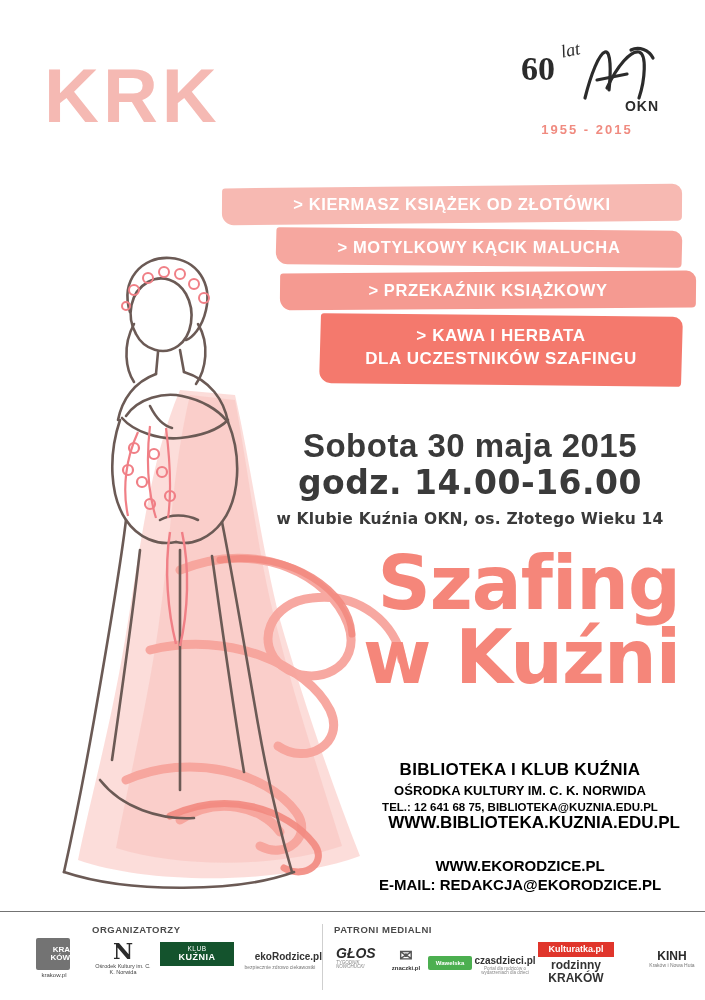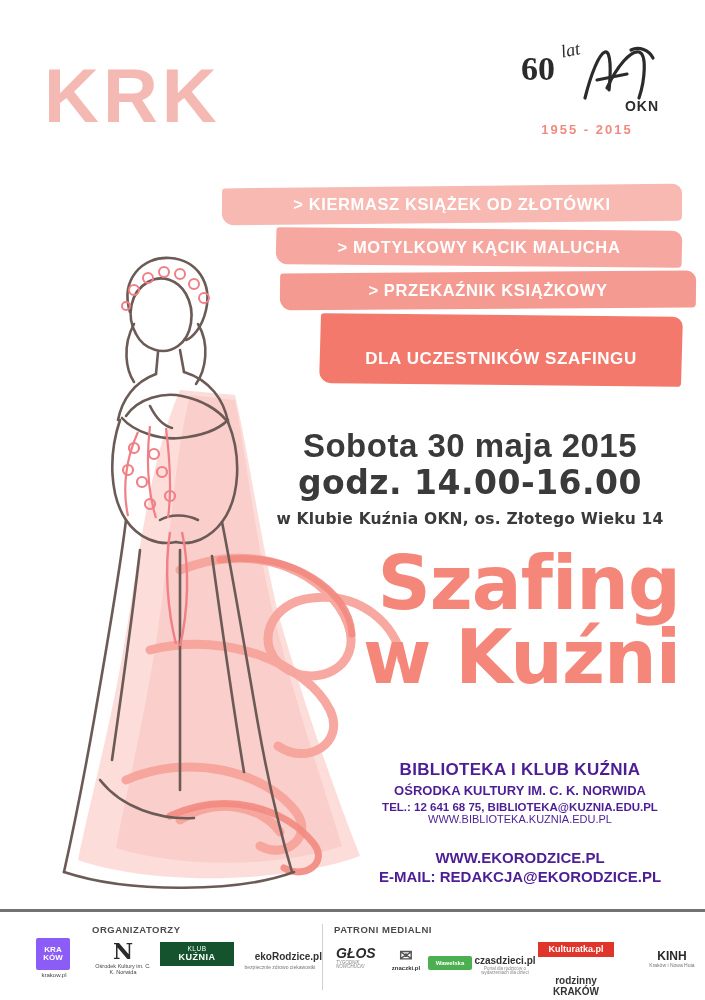--- a/index.html
+++ b/index.html
@@ -180,37 +180,37 @@
   .title .t1 { font-size: 74px; letter-spacing: -1px; }
   .title .t2 { font-size: 74px; letter-spacing: -1px; display: block; margin-top: 4px; }
 
   
   .contact {
     position: absolute;
     left: 360px;
     top: 760px;
     width: 320px;
     text-align: center;
-    color: #4c1d95;
+    color: #000000;
   }
   .contact .c1 { font-weight: bold; font-size: 17px; letter-spacing: 0.3px; }
   .contact .c2 { font-weight: bold; font-size: 13px; margin-top: 3px; }
   .contact .c3 { font-weight: bold; font-size: 11.5px; margin-top: 3px; }
-  .contact .c4 { font-weight: normal; font-size: 11px; }
+  .contact .c4 { font-weight: bold; font-size: 17px; text-align: right; }
   .contact .c5 { font-weight: bold; font-size: 15px; margin-top: 24px; }
   .contact .c6 { font-weight: bold; font-size: 15px; margin-top: 2px; }
 
   
   .footer {
     position: absolute;
     left: 0;
     right: 0;
     bottom: 0;
     height: 88px;
-    border-top: 3px solid #737373;
+    border-top: 1px solid #737373;
     background: #ffffff;
   }
   .footer .divider {
     position: absolute;
     left: 322px;
     top: 12px;
     bottom: 10px;
     width: 1px;
     background: #cfcfcf;
   }
@@ -229,23 +229,23 @@
     position: absolute;
     font-size: 7px;
     font-weight: bold;
     text-align: center;
     color: #333;
     line-height: 1.05;
   }
 
   .lg-krakow { left: 36px; top: 0; width: 36px; }
   .lg-krakow .sq {
-    width: 34px; height: 32px; background: #8b5cf6; color: #fff;
+    width: 34px; height: 32px; background: #737373; color: #fff;
     display: flex; align-items: center; justify-content: center;
-    font-size: 8px; line-height: 1; border-radius: 2px;
+    font-size: 8px; line-height: 1; border-radius: 2px; text-align: right;
   }
   .lg-krakow .cap { margin-top: 2px; font-size: 6px; font-weight: normal; color:#444; }
 
   .lg-okn { left: 92px; top: 2px; width: 62px; }
   .lg-okn .gl { font-family: "DejaVu Serif", serif; font-size: 22px; color: #2b2b2b; line-height: 1; }
   .lg-okn .cap { margin-top: 2px; font-size: 5.5px; font-weight: normal; color:#444; }
 
   .lg-kuznia { left: 160px; top: 4px; width: 74px; }
   .lg-kuznia .bx {
     background: #14532d; color: #fff; padding: 4px 3px;
@@ -267,21 +267,21 @@
 
   .lg-wawelska { left: 428px; top: 18px; width: 44px; }
   .lg-wawelska .bx { background: #4caf50; color: #fff; font-size: 6px; padding: 4px 2px; border-radius: 2px; }
 
   .lg-czas { left: 470px; top: 18px; width: 70px; }
   .lg-czas .bx { font-size: 10px; }
   .lg-czas .cap { font-size: 4.5px; color: #888; font-weight: normal; }
 
   .lg-kult { left: 538px; top: 4px; width: 76px; }
   .lg-kult .bx { background: #e0352b; color: #fff; font-size: 9px; padding: 3px 2px; }
-  .lg-kult .bx2 { margin-top: 19px; font-size: 10px; }
+  .lg-kult .bx2 { margin-top: 2px; font-size: 12px; }
 
   .lg-kinh { left: 644px; top: 12px; width: 56px; }
   .lg-kinh .bx { font-size: 12px; color: #2b2b2b; }
   .lg-kinh .cap { font-size: 5px; font-weight: normal; color: #777; }
 
   
   .illus {
     position: absolute;
     left: 30px;
     top: 220px;
@@ -393,21 +393,21 @@
     <div class="bar bar-1">
       <span>&gt; KIERMASZ KSIĄŻEK OD ZŁOTÓWKI</span>
     </div>
     <div class="bar bar-2">
       <span>&gt; MOTYLKOWY KĄCIK MALUCHA</span>
     </div>
     <div class="bar bar-3">
       <span>&gt; PRZEKAŹNIK KSIĄŻKOWY</span>
     </div>
     <div class="bar bar-4">
-      <br>
+      <span>&gt; KAWA I HERBATA</span><br>
       <span>DLA UCZESTNIKÓW SZAFINGU</span>
     </div>
   </div>
 
   <div class="dateblock">
     <div class="d1">Sobota 30 maja 2015</div>
     <div class="d2">godz. 14.00-16.00</div>
     <div class="d3">w Klubie Kuźnia OKN, os. Złotego Wieku 14</div>
   </div>
 

